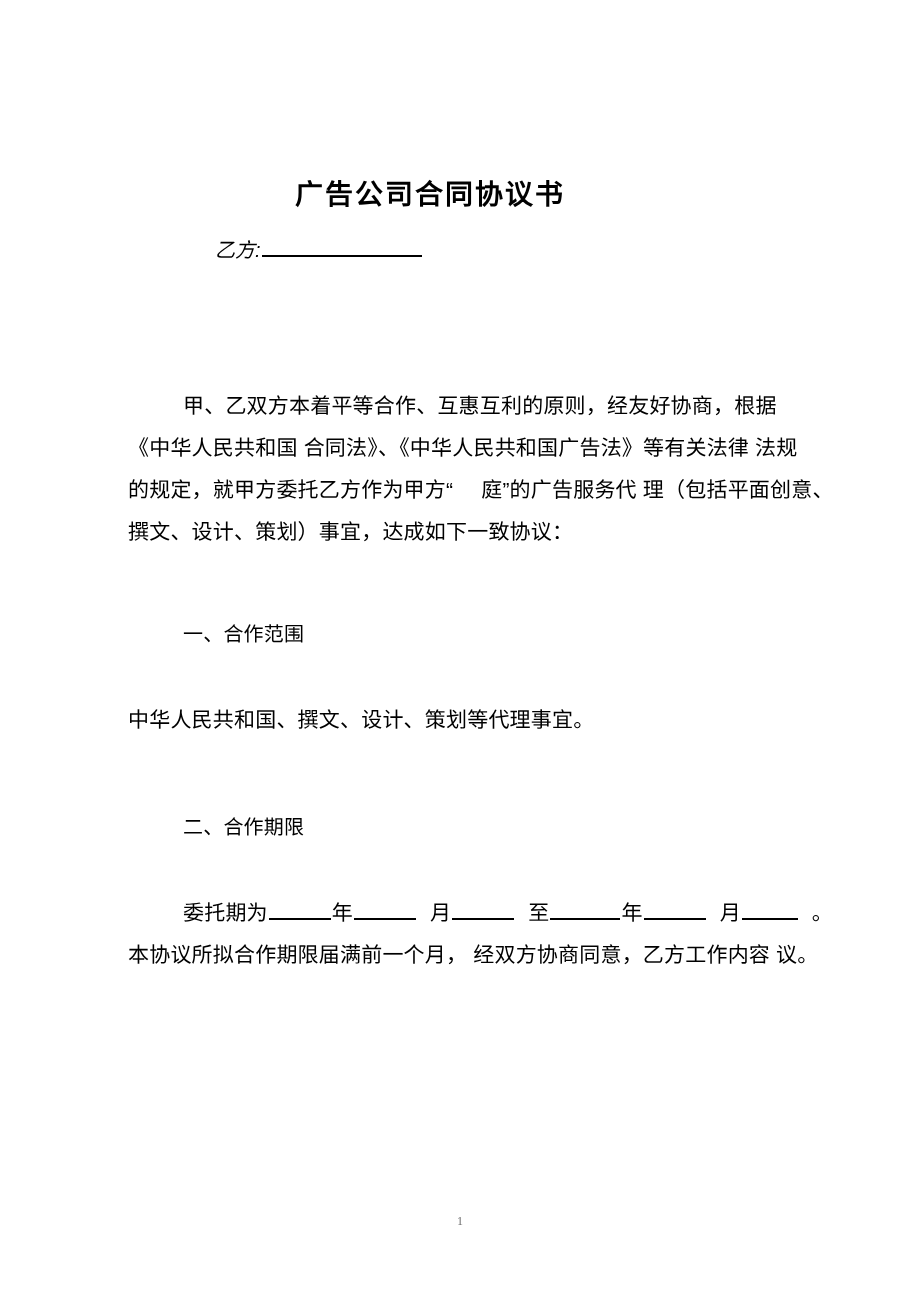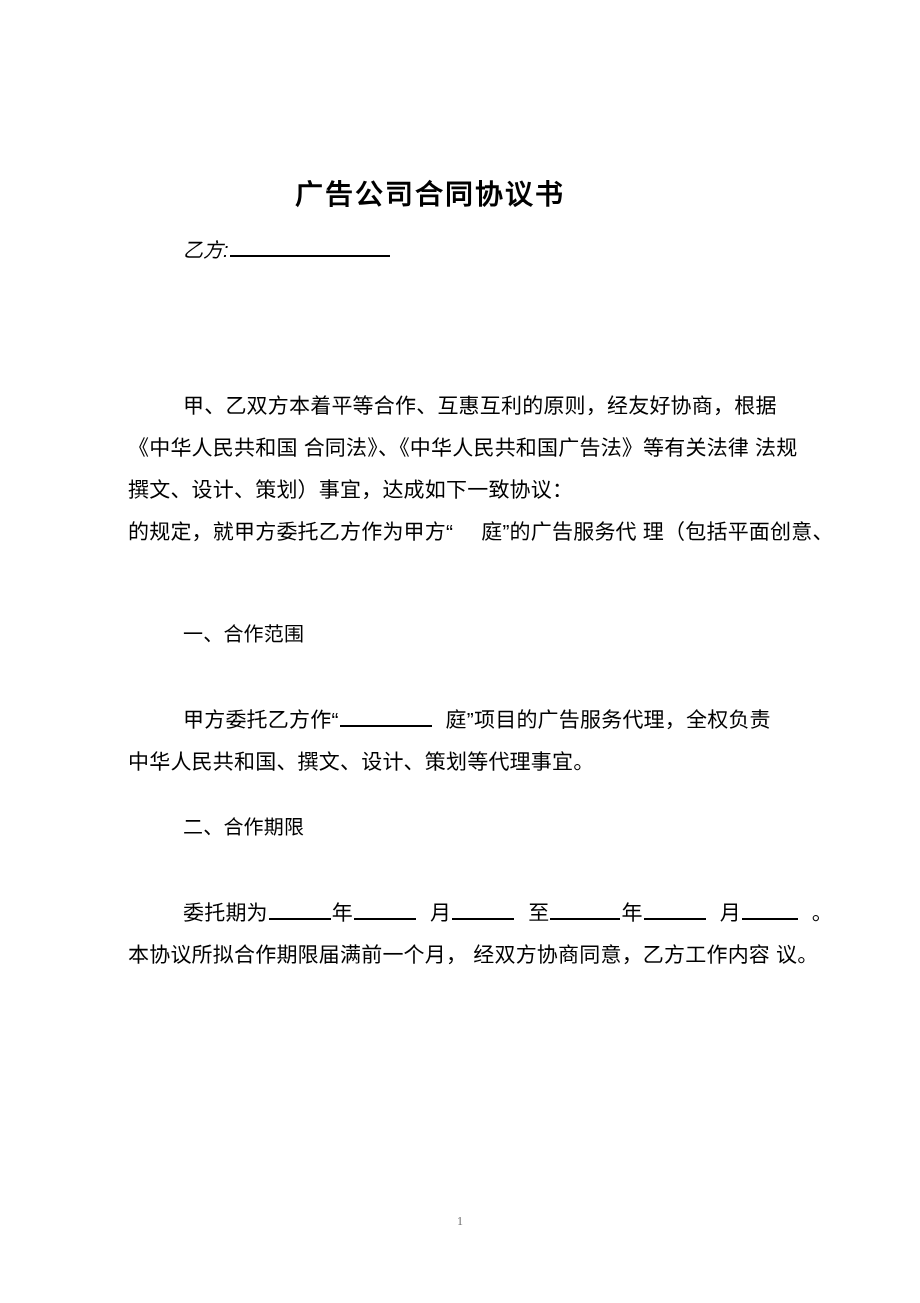--- a/index.html
+++ b/index.html
@@ -49,20 +49,21 @@
     line-height: 1.4;
     white-space: nowrap;
     margin-bottom: 52px;
   }
   .party-row .party-label {
     display: inline-block;
   }
   .party-row.italic .party-label {
     font-style: italic;
     font-weight: 400;
+    margin-left: 32px;
   }
   .blank-line {
     display: inline-block;
     vertical-align: baseline;
     border-bottom: 2px solid #000000;
     height: 18px;
     margin-left: 1px;
   }
   .blank-line.grey {
     border-bottom-color: #8f8f8f;
@@ -137,35 +138,32 @@
     </div>
 
   </div>
 
   <div class="body-block" style="top: 385px;">
 
     <div class="p-line indent">甲、乙双方本着平等合作、互惠互利的原则，经友好协商，根据</div>
 
     <div class="p-line">《中华人民共和国 合同法》、《中华人民共和国广告法》等有关法律 法规</div>
 
-    <div class="p-line">撰文、设计、策划）事宜，达成如下一致协议：</div>
-
     <div class="p-line">
       <span>的规定，就甲方委托乙方作为甲方“</span><span class="sp-gap"></span><span>庭”的广告服务代 理（包括平面创意、</span>
     </div>
+
+    <div class="p-line">撰文、设计、策划）事宜，达成如下一致协议：</div>
   </div>
 
   <div class="body-block" style="top: 613px;">
     <div class="section-head">一、合作范围</div>
 
     <div class="gap-md"></div>
 
-    <div class="p-line indent">
-      <span>甲方委托乙方作“</span><span class="inl inl-xl"></span><span class="sp-gap-s"></span><span>庭”项目的广告服务代理，全权负责</span>
-    </div>
 
     <div class="p-line">中华人民共和国、撰文、设计、策划等代理事宜。</div>
   </div>
 
   <div class="body-block" style="top: 806px;">
     <div class="section-head">二、合作期限</div>
 
     <div class="gap-md"></div>
 
     <div class="p-line indent">

